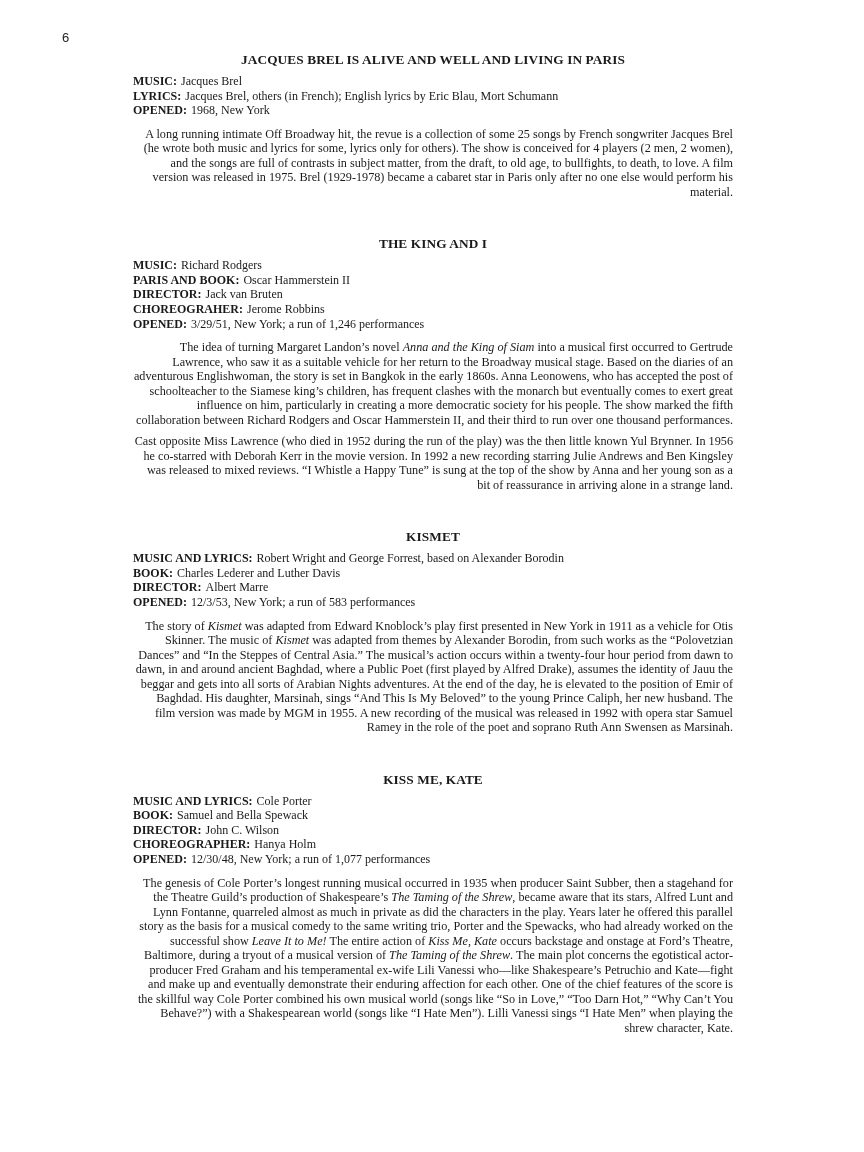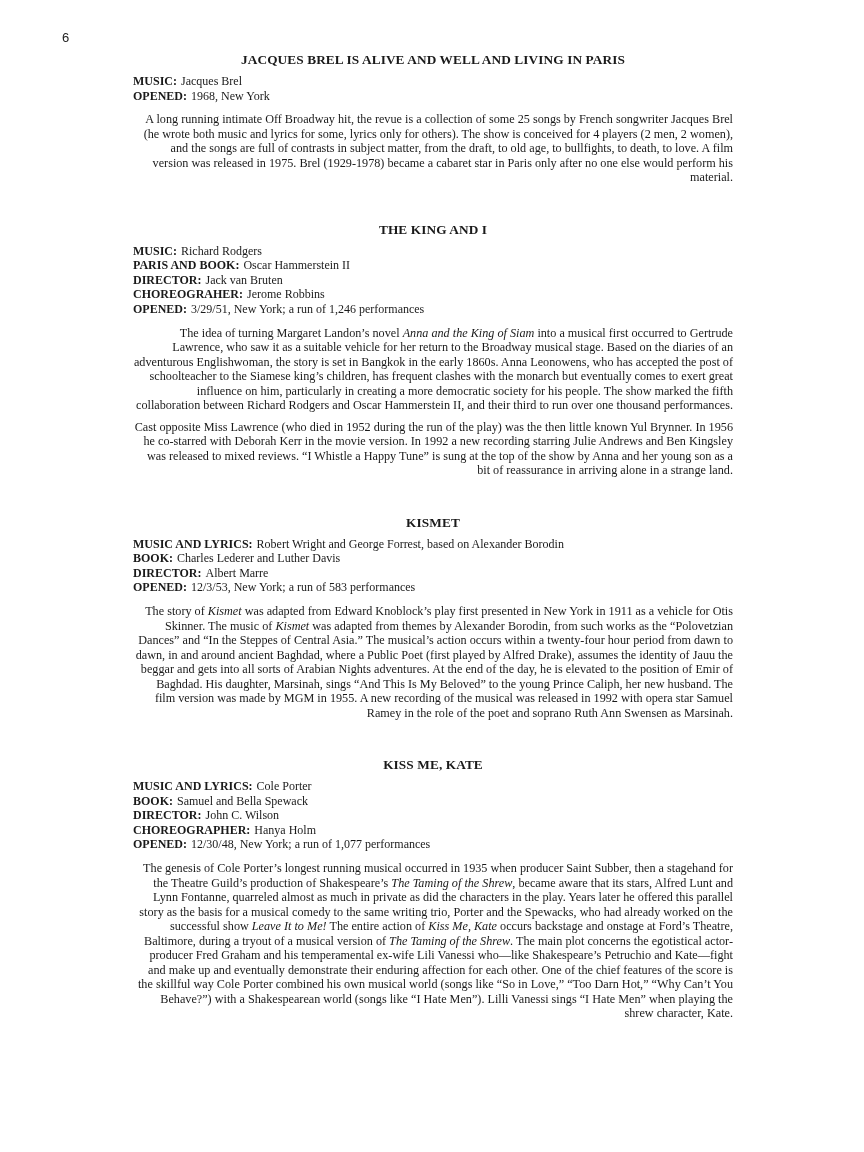--- a/index.html
+++ b/index.html
@@ -69,20 +69,21 @@
 <body>
 
 <div class="page-number">6</div>
 
 <div class="content">
 
   <section class="entry">
     <h2 class="entry-title">JACQUES BREL IS ALIVE AND WELL AND LIVING IN PARIS</h2>
     <div class="credits">
       <div class="credit-line"><span class="credit-label">MUSIC:</span><span class="credit-value">Jacques Brel</span></div>
+      <div class="credit-line"><span class="credit-label">LYRICS:</span><span class="credit-value">Jacques Brel, others (in French); English lyrics by Eric Blau, Mort Schumann</span></div>
       <div class="credit-line"><span class="credit-label">OPENED:</span><span class="credit-value">1968, New York</span></div>
     </div>
     <p class="para"><span>A long running intimate Off Broadway hit, the revue is a collection of some 25 songs by French songwriter Jacques Brel (he wrote both music and lyrics for some, lyrics only for others). The show is conceived for 4 players (2 men, 2 women), and the songs are full of contrasts in subject matter, from the draft, to old age, to bullfights, to death, to love. A film version was released in 1975. Brel (1929-1978) became a cabaret star in Paris only after no one else would perform his material.</span></p>
   </section>
 
   <div class="gap-1"></div>
 
   <section class="entry">
     <h2 class="entry-title">THE KING AND I</h2>
     <div class="credits">

